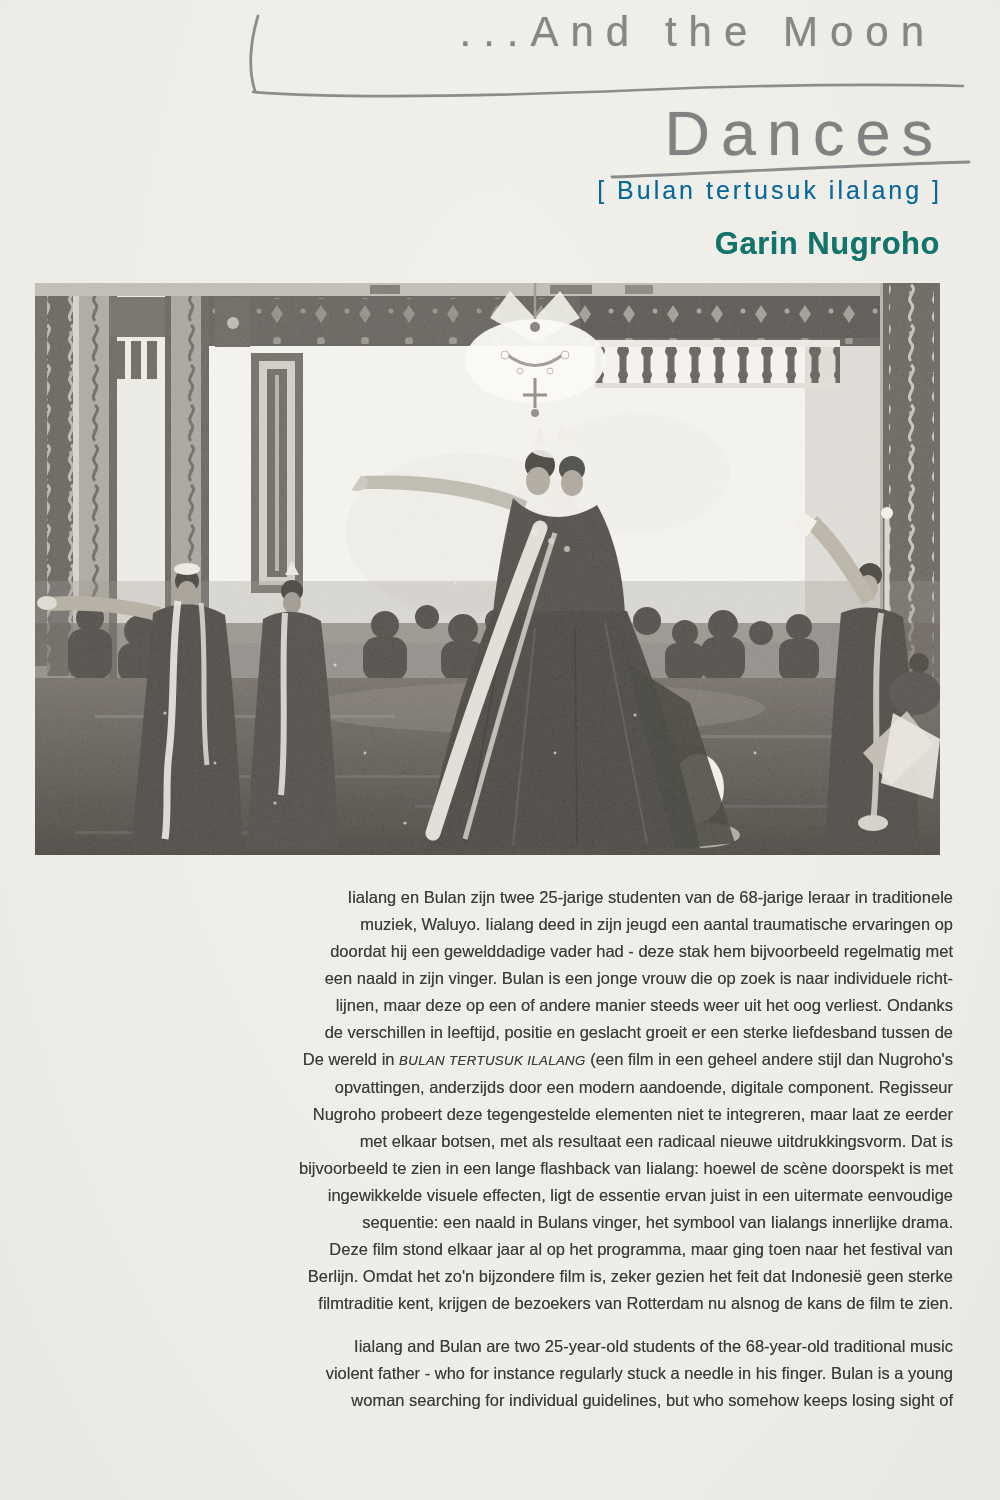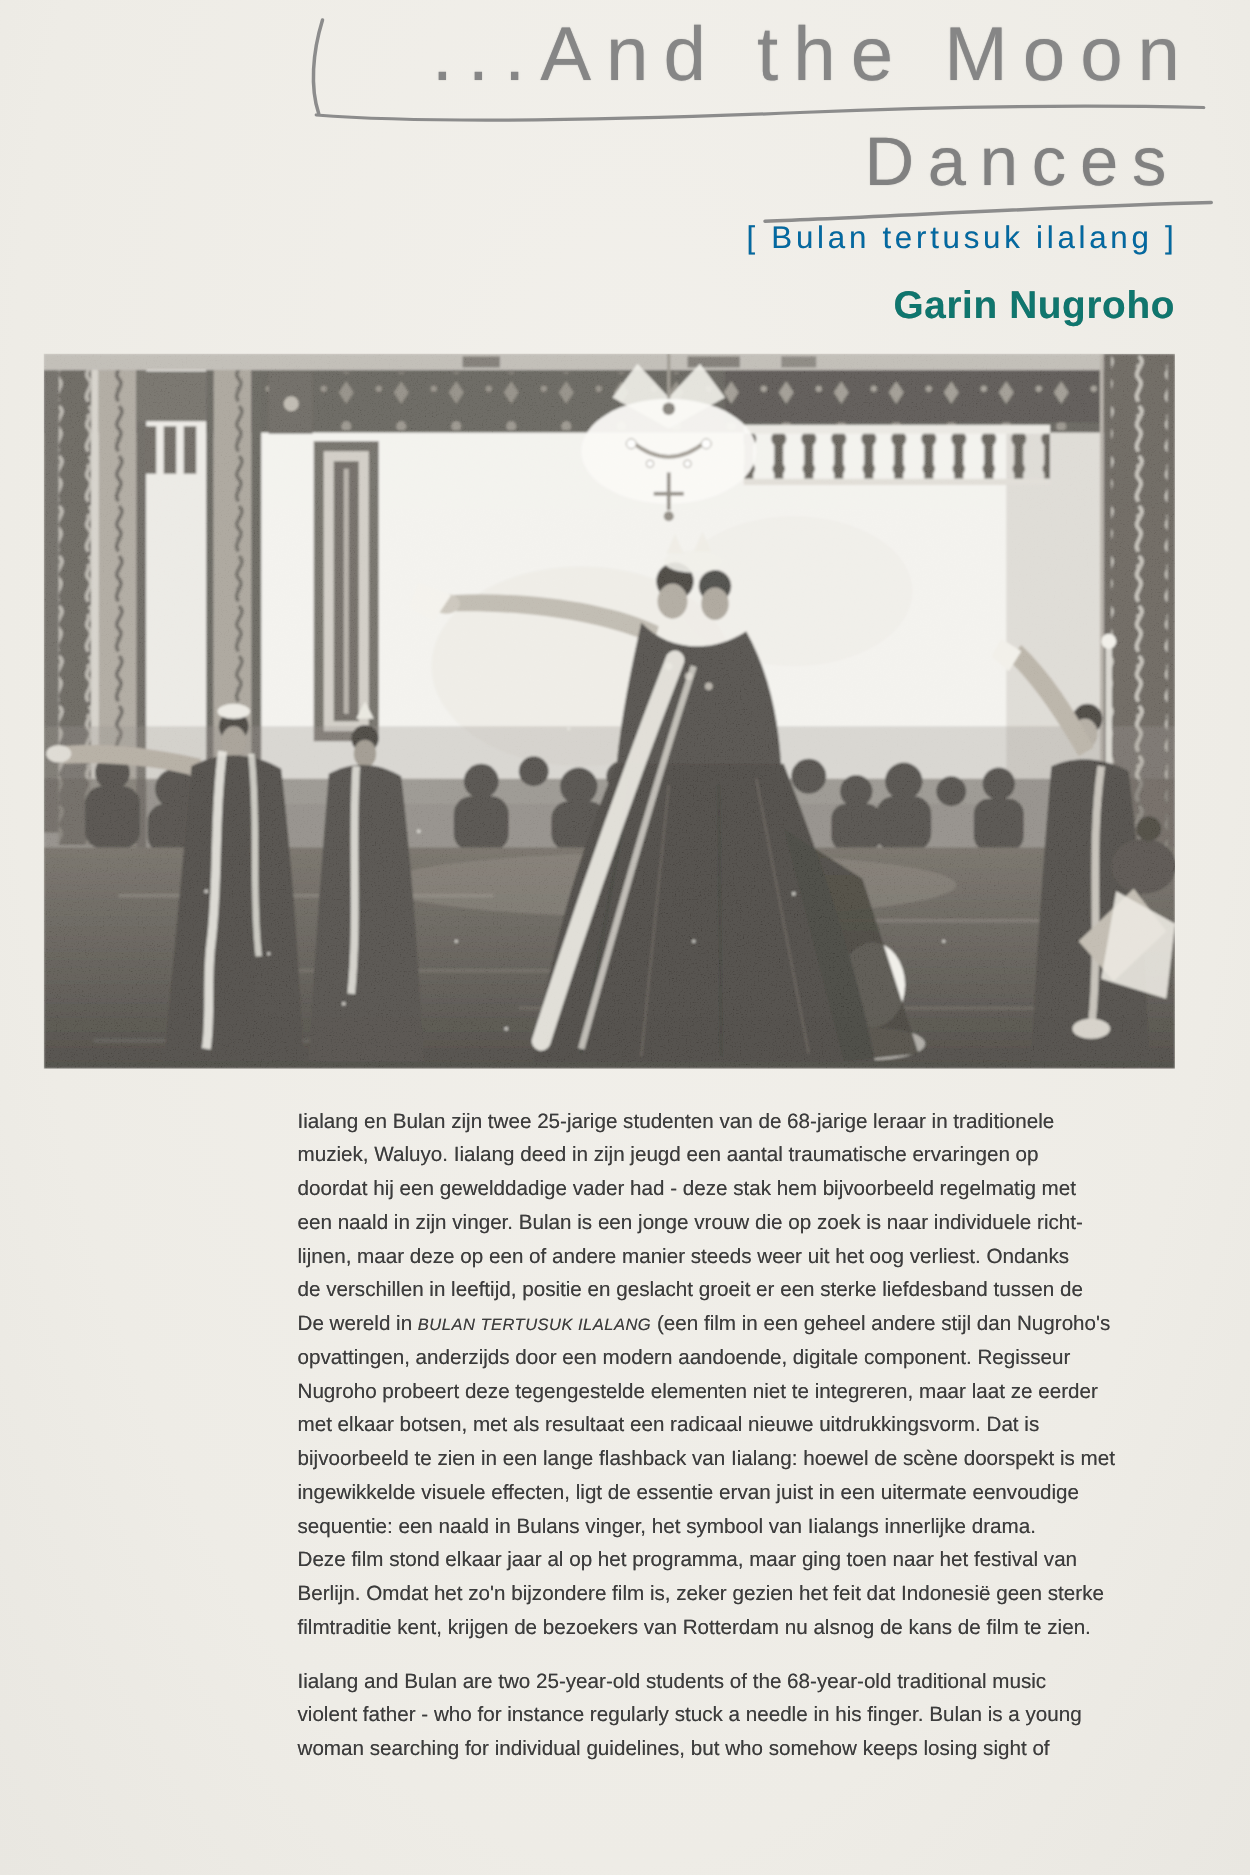--- a/index.html
+++ b/index.html
@@ -5,27 +5,27 @@
   html,body{margin:0;padding:0;}
   body{
     width:1000px;height:1500px;overflow:hidden;position:relative;
     background:radial-gradient(ellipse at 50% 30%, #f2f0eb 0%, #eeece6 70%, #e9e7e1 100%);
     font-family:"Liberation Sans", sans-serif;
   }
   .page{position:absolute;inset:0;}
   
   .strokes{position:absolute;left:0;top:0;width:1000px;height:280px;pointer-events:none;}
   .t1{
-    position:absolute;top:8px;right:44px;margin:0;
-    font-size:61px;font-weight:400;letter-spacing:12px;color:#868686;white-space:nowrap;
+    position:absolute;top:8px;right:64px;margin:0;
+    font-size:42px;font-weight:400;letter-spacing:12px;color:#868686;white-space:nowrap;
     text-shadow:0 0 1px rgba(120,120,120,.55);
   }
   .t2{
     position:absolute;top:97px;right:56px;margin:0;
-    font-size:55px;font-weight:400;letter-spacing:11px;color:#818181;white-space:nowrap;
+    font-size:63px;font-weight:400;letter-spacing:11px;color:#818181;white-space:nowrap;
     text-shadow:0 0 1px rgba(120,120,120,.55);
   }
   .subtitle{
     position:absolute;top:176px;right:58px;
     font-size:25px;letter-spacing:3px;color:#0369a1;white-space:nowrap;
     text-shadow:0 0 .5px rgba(120,120,120,.5);
   }
   .director{
     position:absolute;top:226px;right:60px;
     font-size:31px;font-weight:700;letter-spacing:.5px;color:#0f766e;white-space:nowrap;
@@ -36,21 +36,21 @@
     position:absolute;left:35px;top:283px;width:905px;height:572px;margin:0;
     background:#d8d5cf;overflow:hidden;
   }
   .photo svg{display:block;width:100%;height:100%;}
   
   .bodytext{
     position:absolute;left:238px;top:884px;width:715px;
     font-size:16.5px;line-height:27px;color:#3c3c3c;
     text-shadow:0 0 .4px rgba(56,56,56,.65);
   }
-  .para{margin:0 0 16px 0;}
+  .para{margin:0 0 16px 0;text-align:right;}
   .line{white-space:nowrap;}
   .sc{font-size:.8em;letter-spacing:.4px;font-style:italic;}
 </style>
 </head>
 <body>
 
 <div class="page">
 
   <header>
     <svg class="strokes" viewBox="0 0 1000 280" aria-hidden="true">

